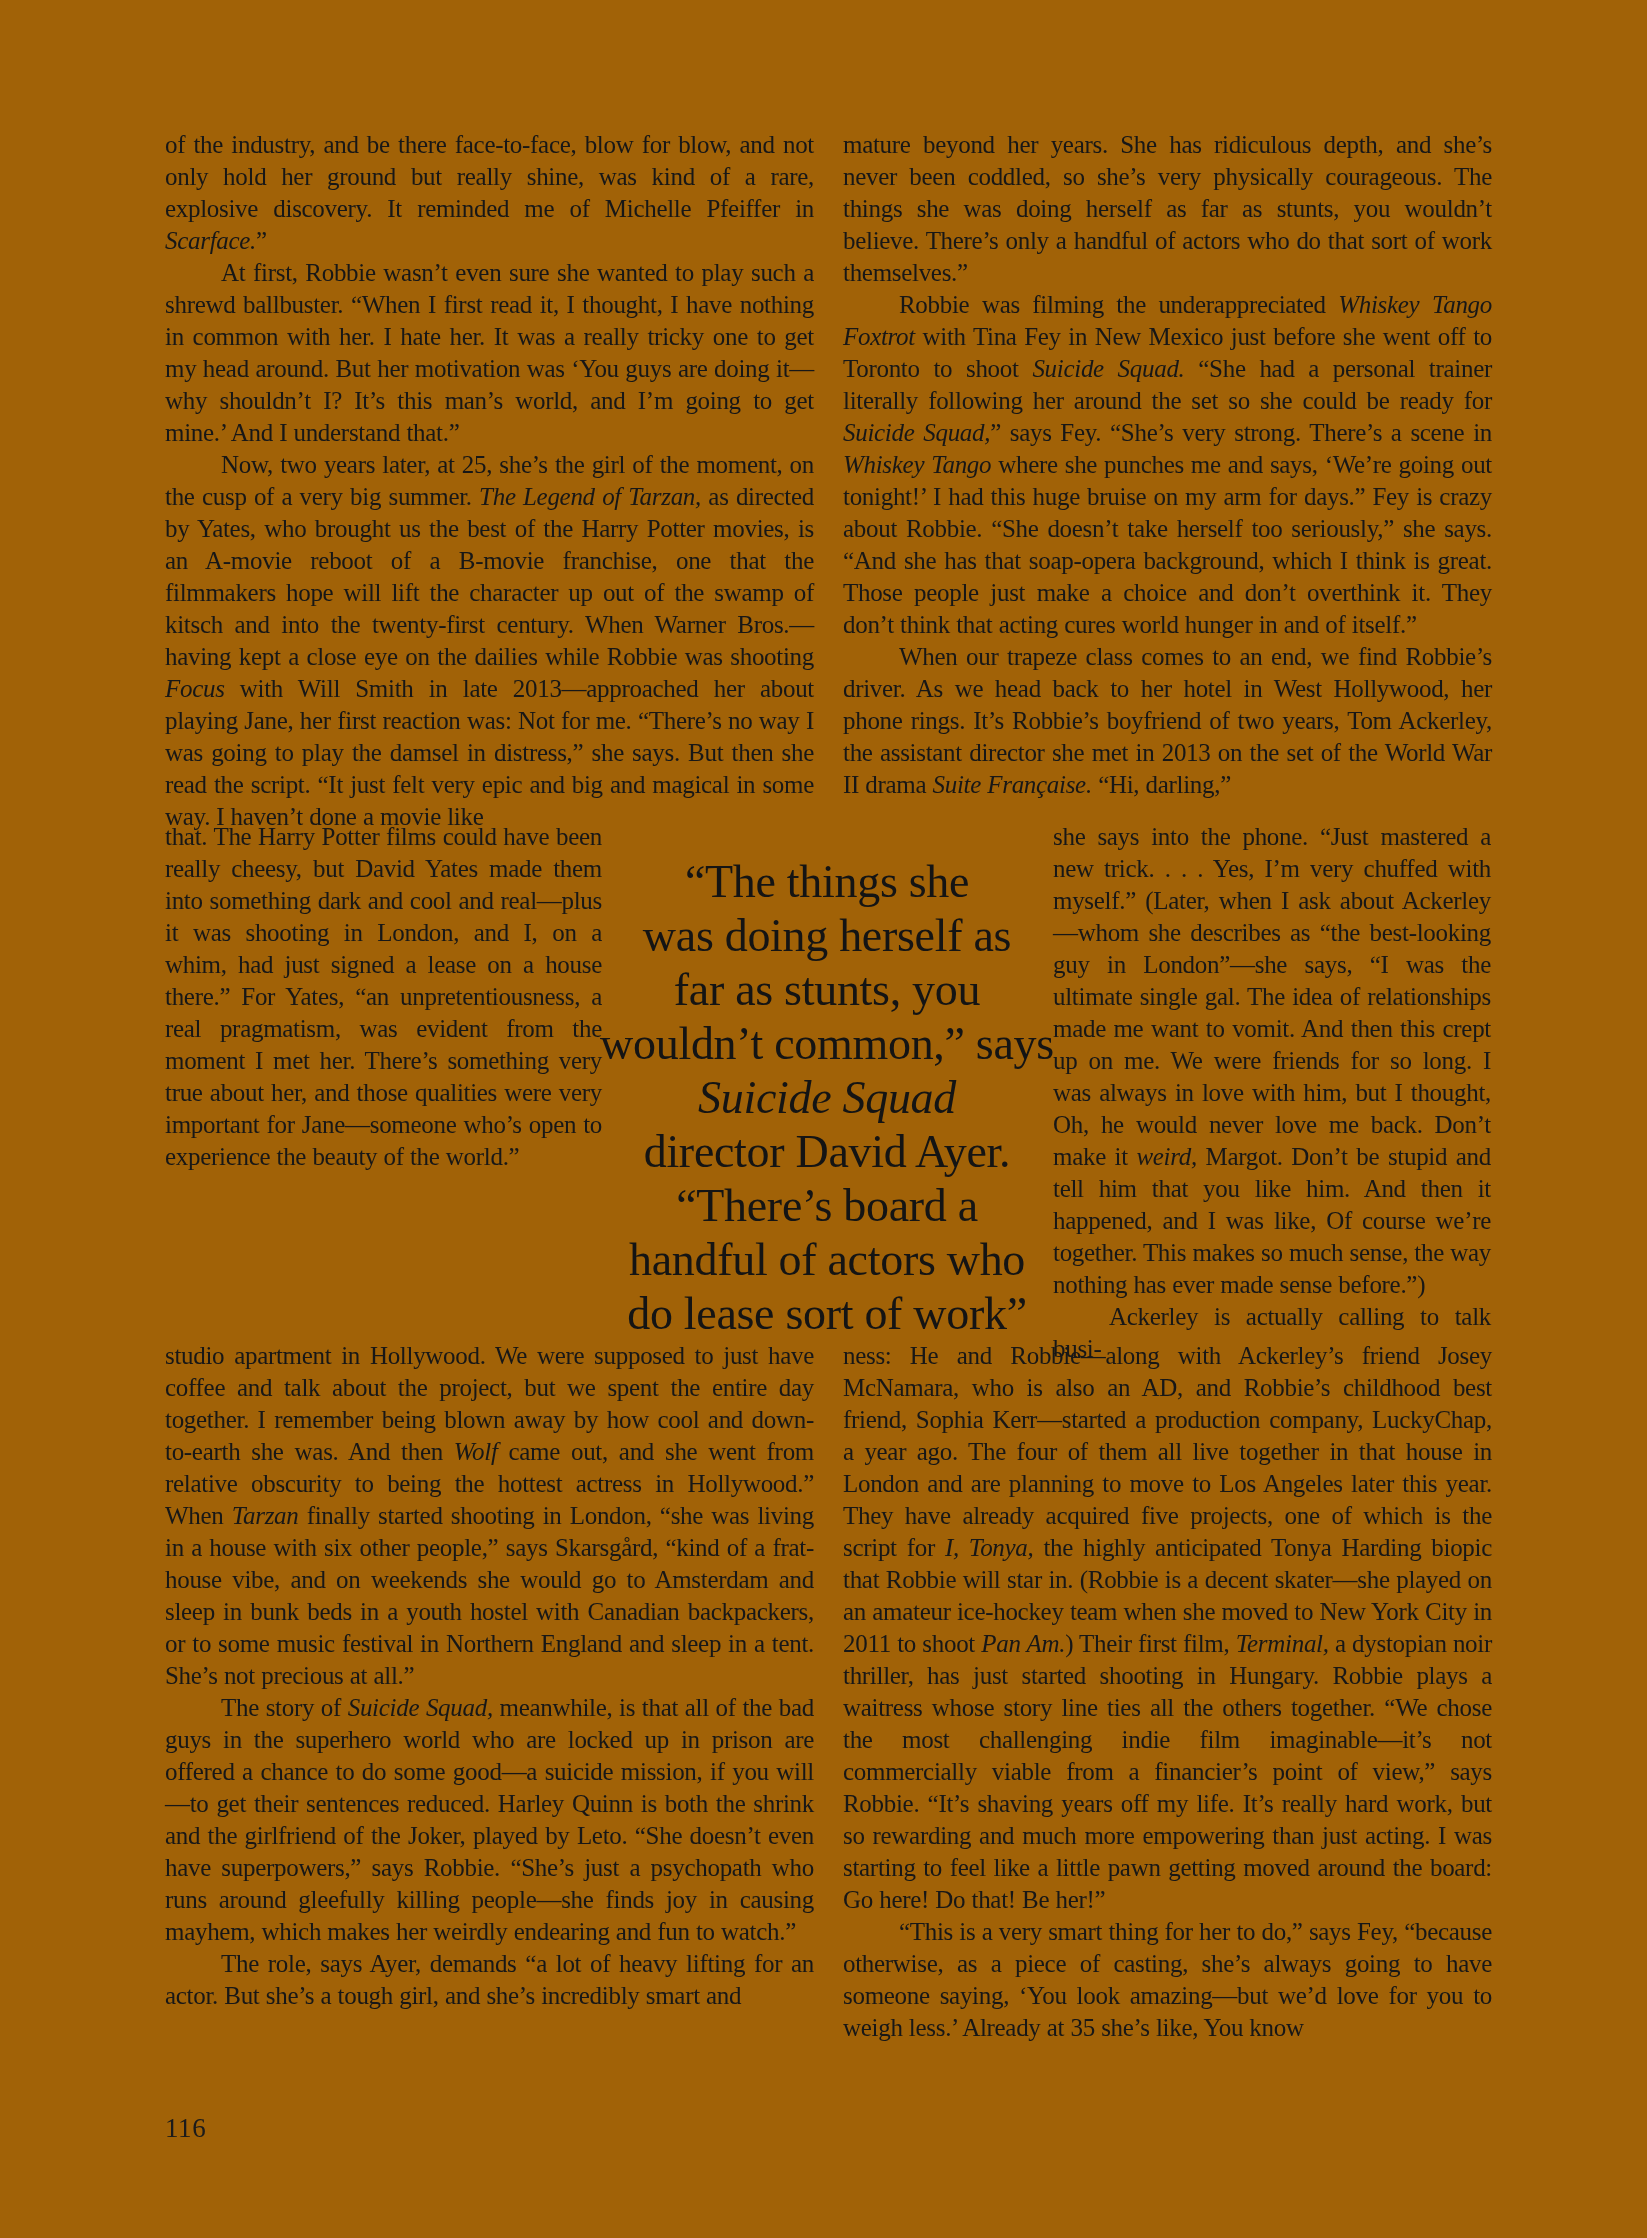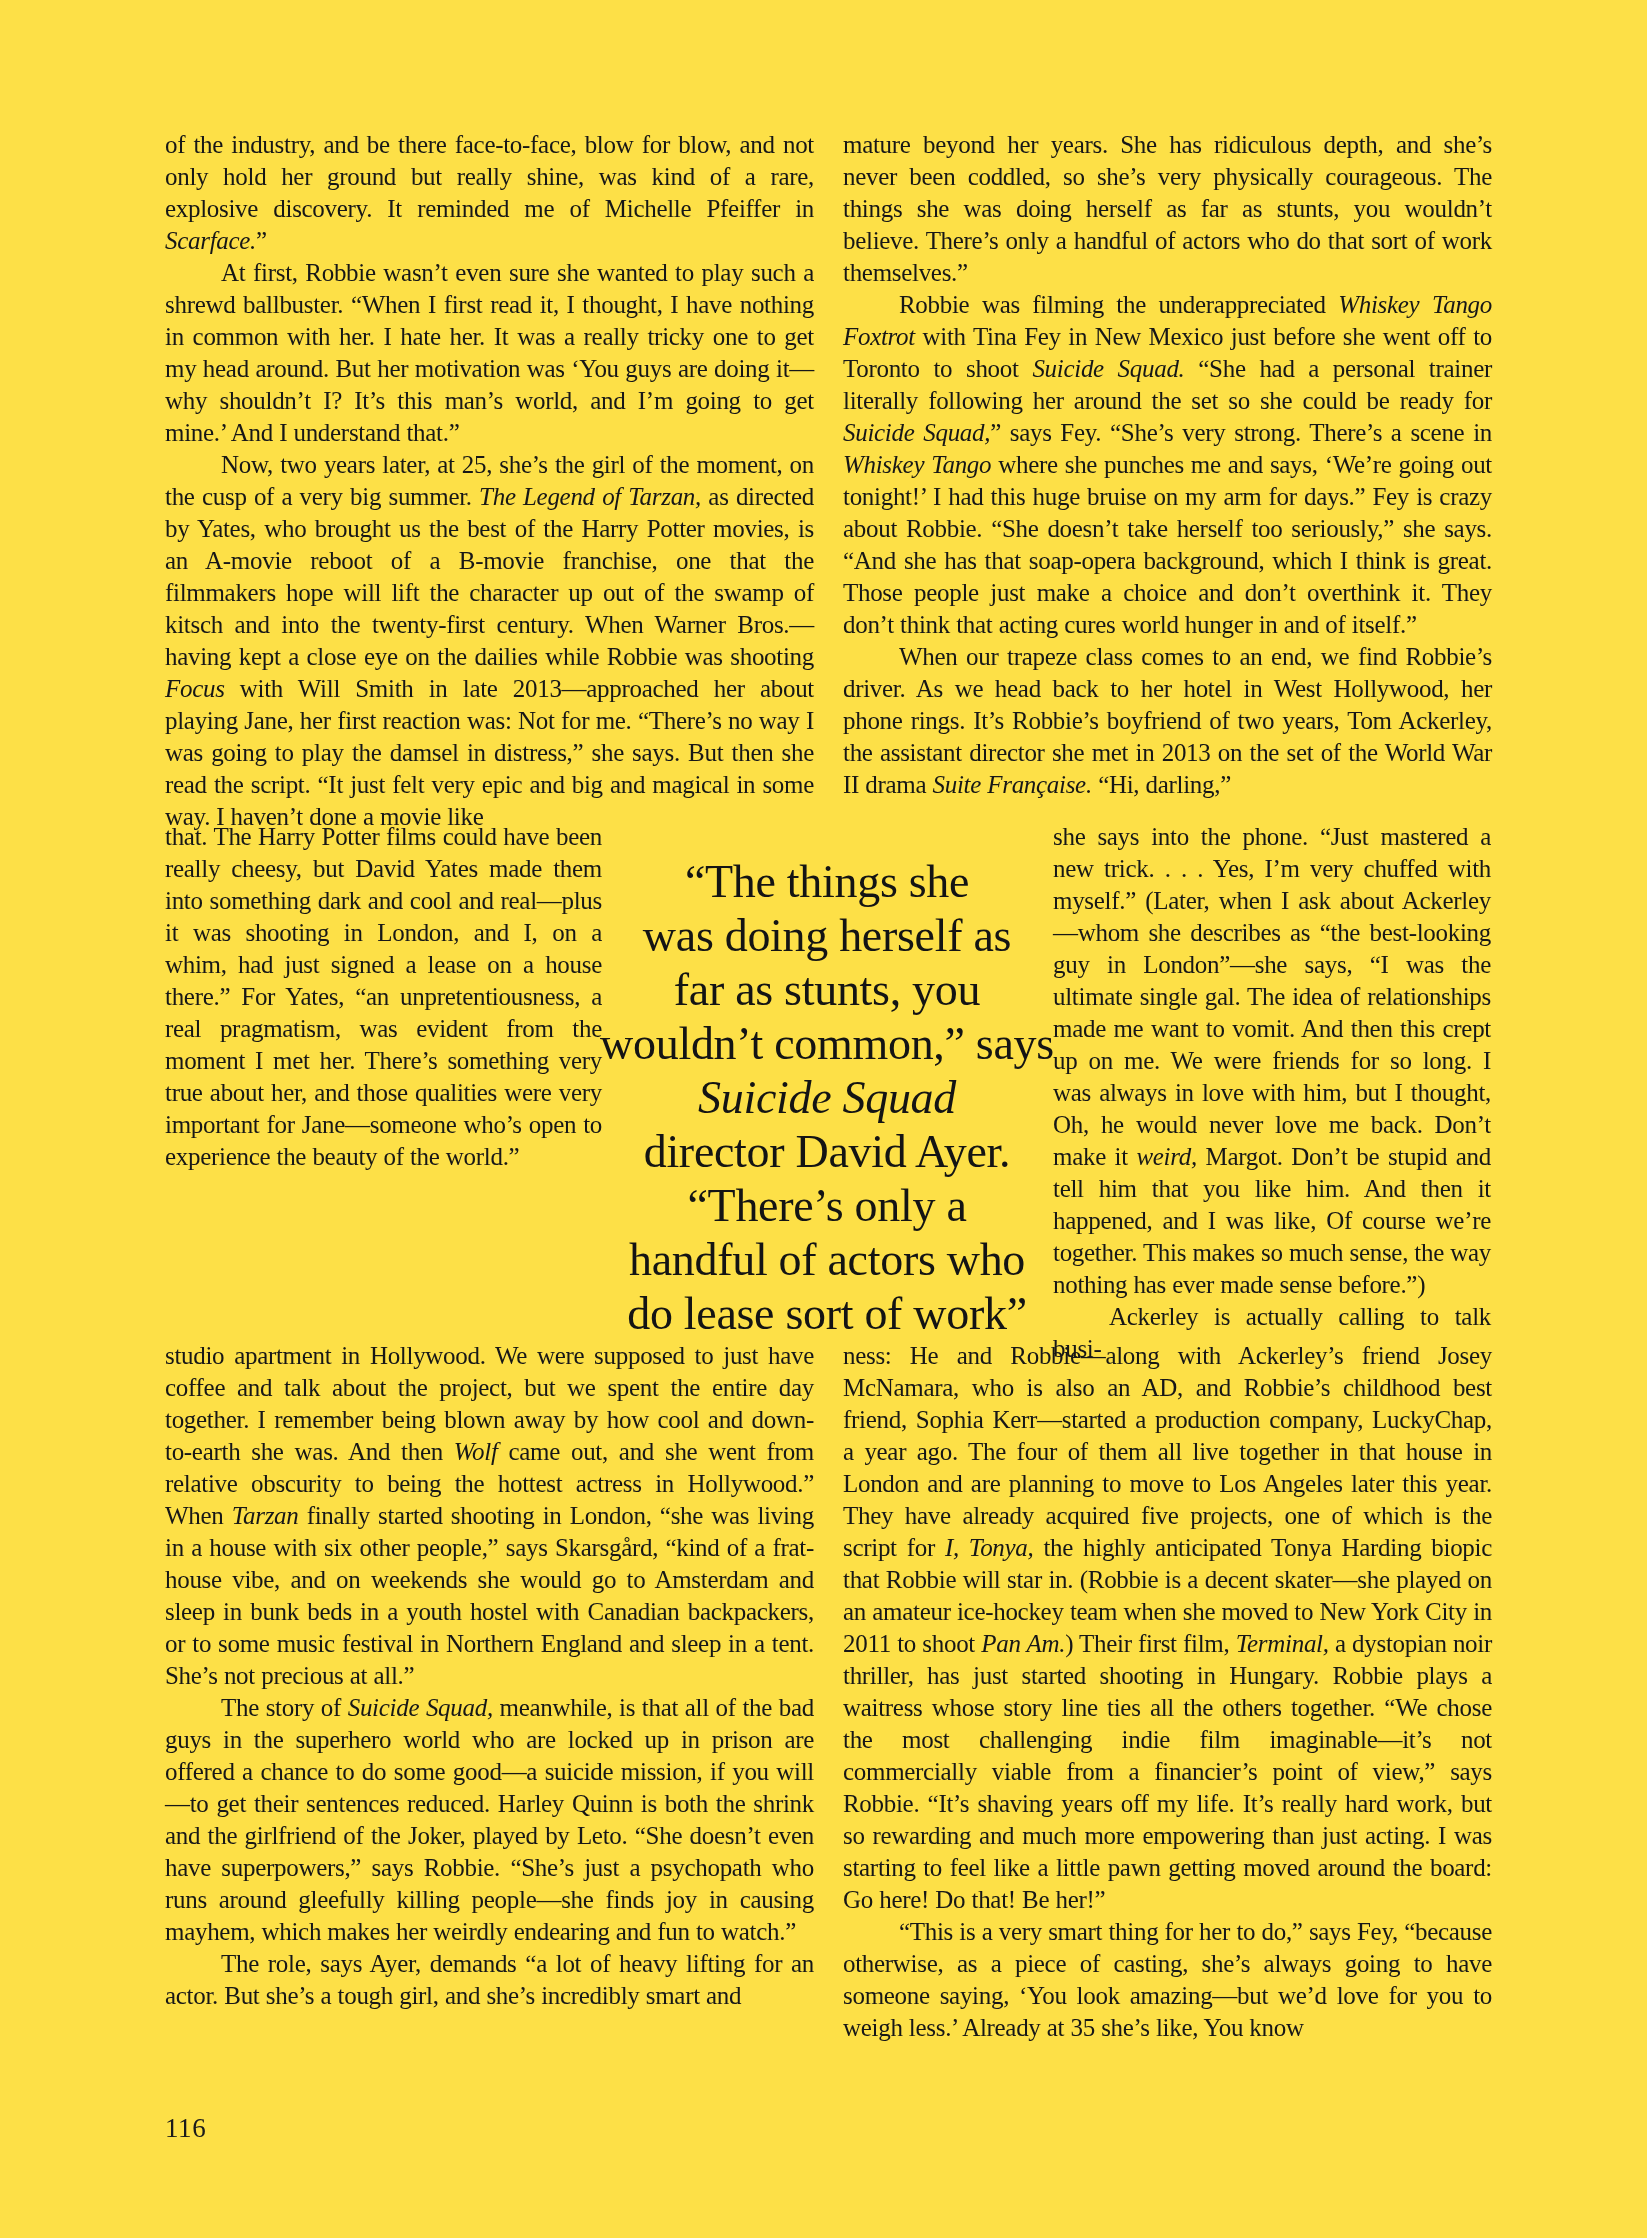--- a/index.html
+++ b/index.html
@@ -4,21 +4,21 @@
 <style>
   html, body {
     margin: 0;
     padding: 0;
     background: #ffffff;
   }
   .page {
     position: relative;
     width: 1647px;
     height: 2239px;
-    background: #fde047;
+    background: #a16207;
     font-family: "Liberation Serif", "DejaVu Serif", serif;
     color: #171717;
     overflow: hidden;
   }
   .textblock {
     position: absolute;
     text-align: justify;
     font-size: 25px;
     line-height: 32px;
     letter-spacing: -0.3px;
@@ -98,21 +98,21 @@
       <p class="indent">“This is a very smart thing for her to do,” says Fey, “because otherwise, as a piece of casting, she’s always going to have someone saying, ‘You look amazing—but we’d love for you to weigh less.’ Already at 35 she’s like, You know</p>
     </div>
 
   <div class="pull-quote">
       <div class="quote-line">“The things she</div>
       <div class="quote-line">was doing herself as</div>
       <div class="quote-line">far as stunts, you</div>
       <div class="quote-line">wouldn’t common,” says</div>
       <div class="quote-line"><i>Suicide Squad</i></div>
       <div class="quote-line">director David Ayer.</div>
-      <div class="quote-line">“There’s only a</div>
+      <div class="quote-line">“There’s board a</div>
       <div class="quote-line">handful of actors who</div>
       <div class="quote-line">do lease sort of work”</div>
     </div>
 
   <div class="page-number">116</div>
 
 </div>
 
 
 </body></html>

